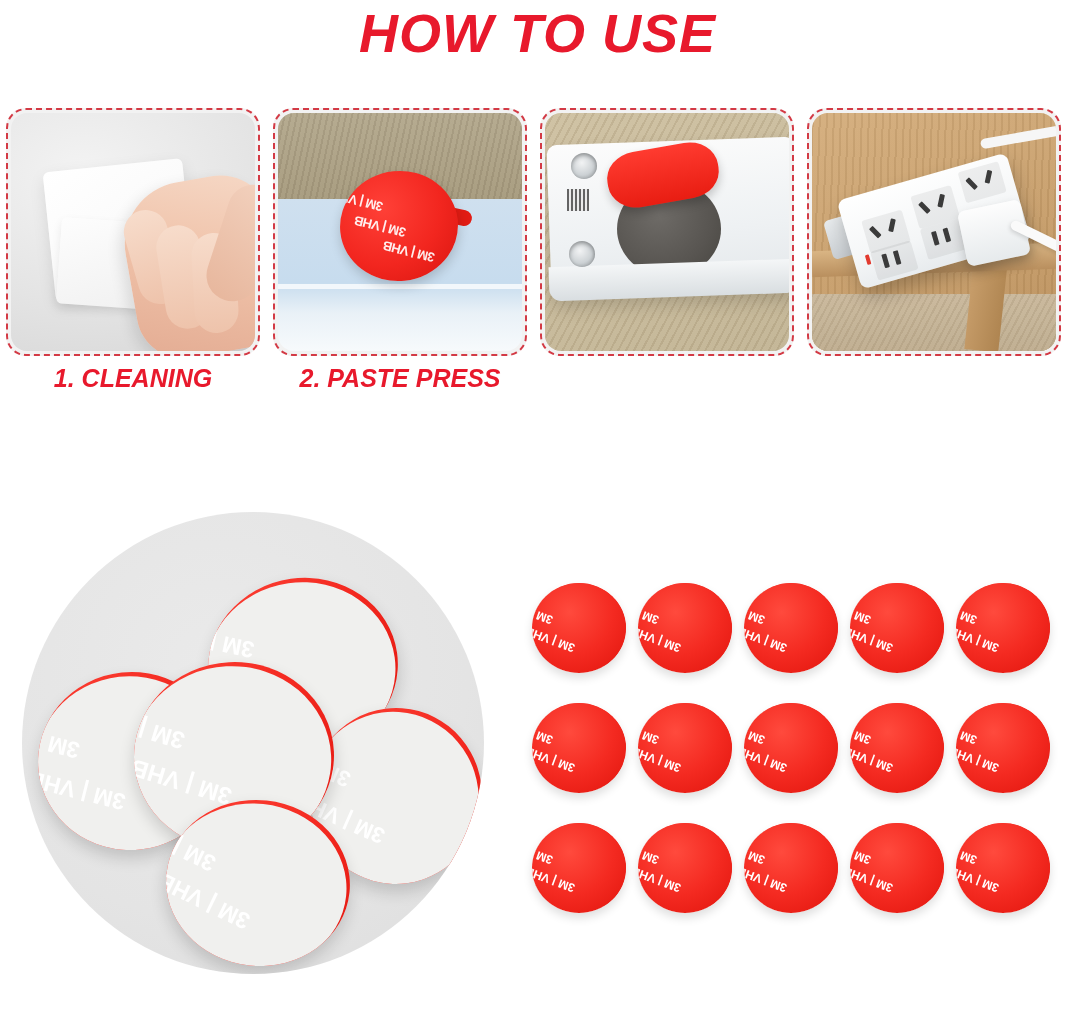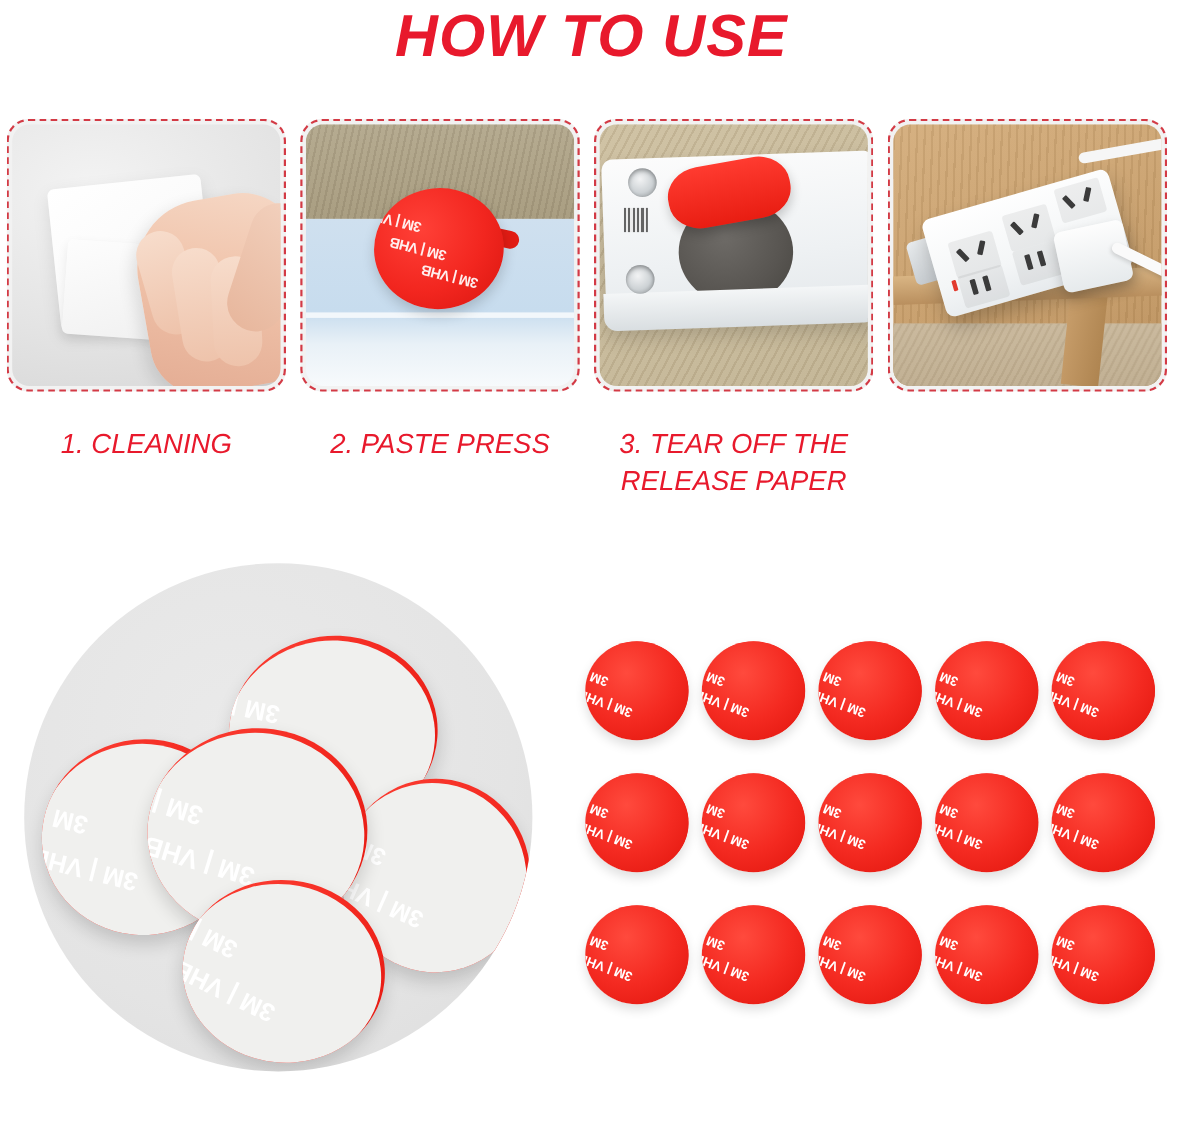--- a/index.html
+++ b/index.html
@@ -58,25 +58,25 @@
     position: relative;
     background: #f2f2f2;
   }
   .photo-inner {
     position: absolute;
     left: 3px; top: 3px; right: 3px; bottom: 3px;
     border-radius: 16px;
     overflow: hidden;
   }
   .step-label {
-    margin-top: 32px;
+    margin-top: 6px;
     color: #E8192C;
     font-size: 25px;
     line-height: 33px;
-    font-weight: normal;
+    font-weight: bold;
     font-style: italic;
     text-align: center;
     letter-spacing: 0px;
     font-family: "Liberation Sans", sans-serif;
   }
 
   
   .s1-bg {
     position: absolute; inset: 0;
     background:
@@ -440,24 +440,20 @@
       <div class="photo-inner">
         <div class="s3-mat"></div>
         <div class="s3-body"></div>
         <div class="s3-pad"></div>
         <div class="s3-liner"></div>
         <div class="s3-body-front"></div>
         <div class="s3-screw a"></div>
         <div class="s3-screw b"></div>
         <div class="s3-code"></div>
       </div>
-    </div>
-    <div class="step-label">
-      <div>3. TEAR OFF THE</div>
-      <div>RELEASE PAPER</div>
     </div>
   </div>
 
   <div class="step">
     <div class="photo-frame">
       <div class="photo-inner">
         <div class="s4-wallwood"></div>
         <div class="s4-floor"></div>
         <div class="s4-leg"></div>
         <div class="s4-shelf"></div>

